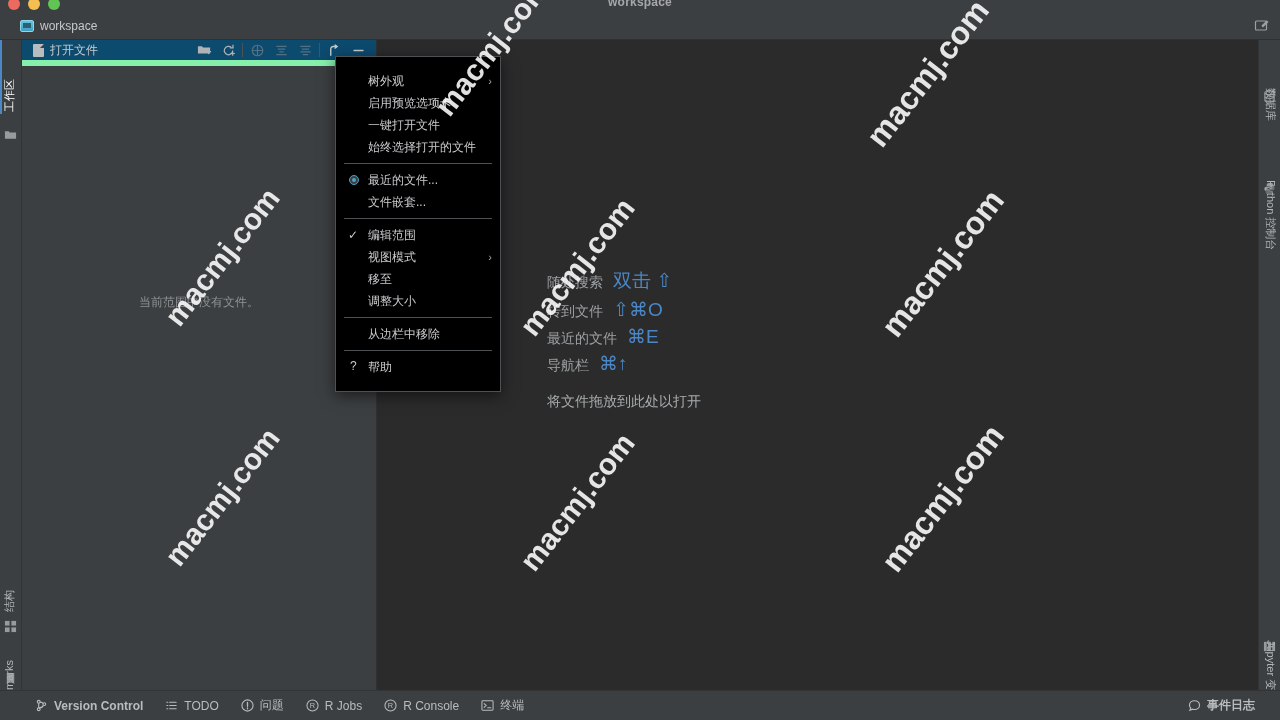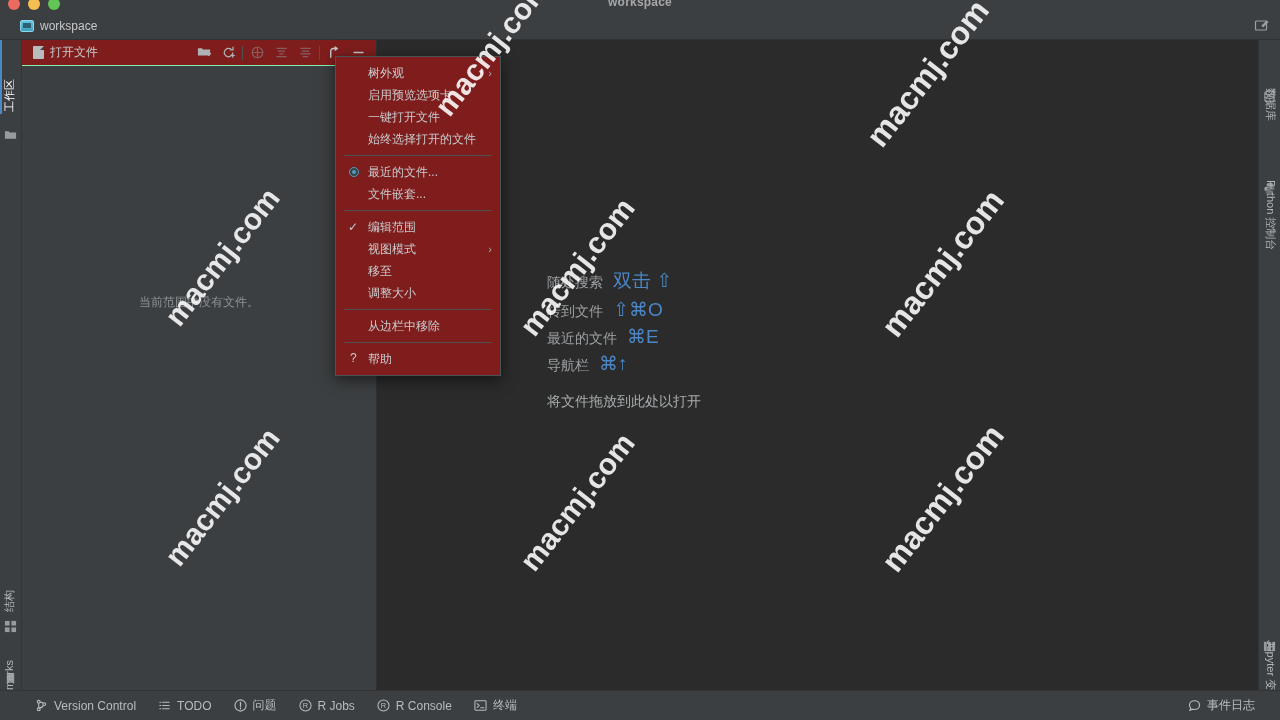--- a/index.html
+++ b/index.html
@@ -77,22 +77,22 @@
 
   
   .panel {
     position: absolute; left: 22px; top: 40px;
     width: 355px; height: 650px;
     background: #3c3f41;
     border-right: 1px solid #2f3132;
   }
   .panel-toolbar {
     height: 26px; width: 100%;
-    background: #7f1d1d;
-    border-bottom: 1px solid #86efac;
+    background: #0c4a6e;
+    border-bottom: 6px solid #86efac;
     display: flex; align-items: center; padding: 0 6px;
   }
   .panel-title {
     display: flex; align-items: center; gap: 6px;
     font-size: 12px; color: #c9cbcd; margin-left: 5px;
   }
   .file-ico {
     width: 11px; height: 13px; background: #b9bcbe; border-radius: 1px;
     position: relative;
   }
@@ -131,24 +131,24 @@
   .wrow {
     display: flex; align-items: baseline; gap: 10px;
     font-size: 14px; color: #9ca0a3; white-space: nowrap;
   }
   .wkey { color: #4b87c7; font-weight: normal; font-size: 19px; }
   .wrow.drop { margin-top: 14px; color: #a8acae; }
 
   
   .ctxmenu {
     position: absolute; left: 335px; top: 56px; width: 166px;
-    background: #7f1d1d;
+    background: #000000;
     border: 1px solid #4d5154;
     box-shadow: 0 4px 14px rgba(0,0,0,.55);
-    padding: 5px 0;
+    padding: 13px 0;
     z-index: 40;
   }
   .mi {
     position: relative; height: 22px; display: flex; align-items: center;
     font-size: 12px; color: #c9cbcd; padding-left: 32px; padding-right: 16px;
     white-space: nowrap; cursor: default;
   }
   .mi-sep { height: 1px; background: #4d5154; margin: 5px 8px; }
   .mi-check {
     position: absolute; left: 12px; top: 4px;
@@ -176,21 +176,21 @@
   .statusbar {
     position: absolute; left: 0; bottom: 0; width: 1280px; height: 30px;
     background: #3c3f41; border-top: 1px solid #323436;
     display: flex; align-items: center;
   }
   .sb-item {
     display: flex; align-items: center; gap: 6px;
     font-size: 12px; color: #b9bcbe; padding: 0 11px; height: 100%;
     cursor: default; white-space: nowrap;
   }
-  .sb-item:first-child { margin-left: 24px; }
+  .sb-item:first-child { margin-left: 24px; font-weight: bold; }
   .sb-right { margin-left: auto; margin-right: 14px; display: flex; }
   .sb-ico { width: 13px; height: 13px; color: #b9bcbe; flex: 0 0 auto; }
 
   
   .wm {
     position: absolute; color: #ffffff; font-weight: bold;
     font-family: "Liberation Sans", sans-serif;
     transform: rotate(-52deg); transform-origin: center center;
     white-space: nowrap; pointer-events: none; user-select: none;
     z-index: 60; opacity: .88;

